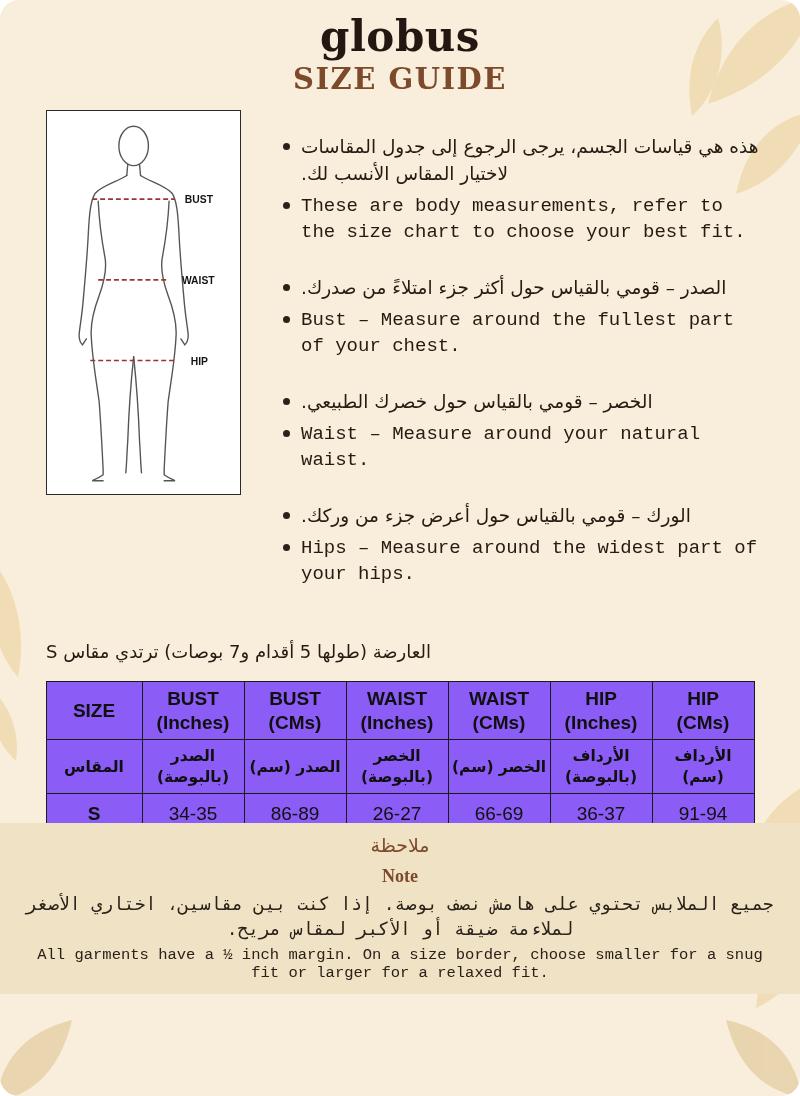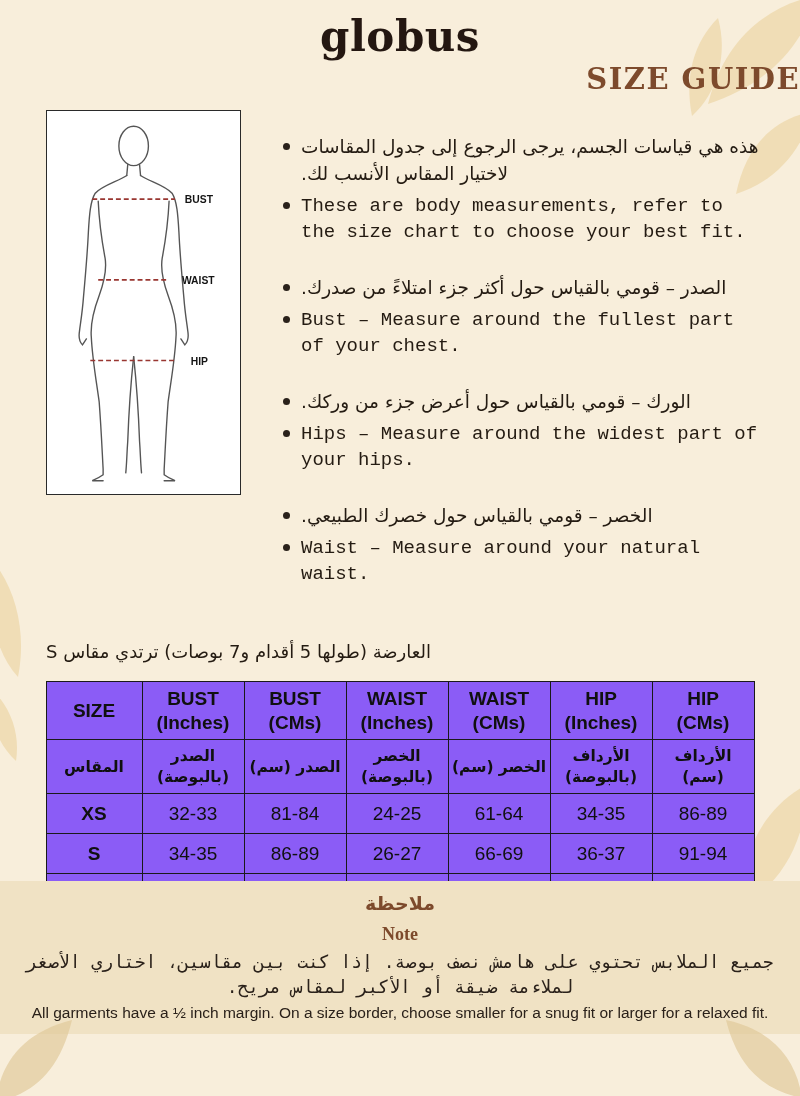--- a/index.html
+++ b/index.html
@@ -1,24 +1,24 @@
 <!DOCTYPE html>
 <html><head>
 <meta charset="utf-8">
 <style>
   * { margin:0; padding:0; box-sizing:border-box; }
   html,body { width:800px; }
   body { font-family:"Liberation Serif", serif; color:#2a211a; }
-  .page { position:relative; width:800px; height:1096px; background:#f8eedb; overflow:hidden; }
+  .page { position:relative; width:800px; height:1096px; background:#f8eedb; overflow:hidden;border-radius:19px; }
   .deco { position:absolute; z-index:0; }
   .content { position:relative; z-index:1; }
 
   .header { text-align:center; padding-top:14px; }
   .logo { font-family:"DejaVu Serif", serif; font-weight:700; font-size:42px; line-height:1.1; color:#241711; letter-spacing:.5px; }
-  .guide-title { font-family:"DejaVu Serif", serif; font-weight:700; font-size:29px; color:#7d4a2c; letter-spacing:1.5px; margin-top:2px;text-align:right; }
+  .guide-title { font-family:"DejaVu Serif", serif; font-weight:700; font-size:29px; color:#7d4a2c; letter-spacing:1.5px; margin-top:2px; }
 
   .main { display:flex; padding:14px 40px 0 46px; gap:42px; }
   .figure-box { width:195px; height:385px; background:#ffffff; border:1.5px solid #2a2a2a; flex:none; }
   .instructions { flex:1; padding-top:24px; }
   .bullet-group { margin-bottom:29px; }
   .bullet-line { display:flex; gap:11px; margin-bottom:5px; }
   .dot { width:7px; height:7px; border-radius:50%; background:#2a211a; flex:none; margin-top:9px; }
   .ar { font-family:"DejaVu Sans", sans-serif; direction:rtl; text-align:left; font-size:18.5px; line-height:1.45; color:#241b12; }
   .en { font-family:Liberation Mono, monospace; font-size:19px; line-height:1.4; color:#241b12; }
 
@@ -27,24 +27,24 @@
   .model .en { font-size:18px; }
 
   table.size-table { border-collapse:collapse; margin:16px auto 0; background:#8b5cf6; }
   .size-table td, .size-table th { border:1.6px solid #1a1a1a; text-align:center; vertical-align:middle; padding:0 2px; }
   .hdr-en { font-family:"Liberation Sans", sans-serif; font-weight:700; font-size:19px; height:58px; line-height:1.25; color:#101010; }
   .hdr-ar { font-family:"DejaVu Sans", sans-serif; direction:rtl; font-weight:700; font-size:15.5px; height:54px; line-height:1.3; color:#101010; }
   .cell { font-family:"Liberation Sans", sans-serif; font-size:19px; height:40px; color:#101010; }
   .cell-size { font-weight:700; }
 
   .note-band { position:absolute; left:0; right:0; bottom:0; background:#f0e2c4; text-align:center; padding:11px 22px 12px; z-index:1; }
-  .note-title-ar { font-family:"DejaVu Sans", sans-serif; font-weight:700; font-size:19px; color:#7d4a2c; direction:rtl; }
+  .note-title-ar { font-family:"DejaVu Sans", sans-serif; font-weight:400; font-size:19px; color:#7d4a2c; direction:rtl; }
   .note-title-en { font-family:"Liberation Serif", serif; font-weight:700; font-size:18px; color:#7d4a2c; margin-top:10px; }
   .note-body-ar { font-family:Liberation Mono, monospace; direction:rtl; font-size:18px; color:#2a211a; margin-top:6px; line-height:1.4; }
-  .note-body-en { font-family:Liberation Sans, sans-serif; font-size:15.5px; color:#2a211a; margin-top:3px; }
+  .note-body-en { font-family:Liberation Mono, monospace; font-size:15.5px; color:#2a211a; margin-top:3px; }
 
   .fig-label { font-family:"Liberation Sans", sans-serif; font-weight:bold; font-size:10.5px; fill:#141414; }
 </style>
 </head>
 <body>
 
 <div class="page">
 
   <svg class="deco" style="top:-10px; right:-18px;" width="250" height="250" viewBox="0 0 250 250">
     <path d="M248 6 C 198 16 156 50 140 114 C 196 96 236 58 248 6 Z" fill="#f0ddb6"></path>
@@ -116,35 +116,35 @@
               <div class="ar" dir="rtl">الصدر – قومي بالقياس حول أكثر جزء امتلاءً من صدرك.</div>
             </div>
           <div class="bullet-line">
               <span class="dot"></span>
               <div class="en">Bust – Measure around the fullest part of your chest.</div>
             </div>
         </div>
         <div class="bullet-group">
           <div class="bullet-line">
               <span class="dot"></span>
+              <div class="ar" dir="rtl">الخصر – قومي بالقياس حول خصرك الطبيعي.</div>
+            </div>
+          <div class="bullet-line">
+              <span class="dot"></span>
+              <div class="en">Waist – Measure around your natural waist.</div>
+            </div>
+        </div>
+        <div class="bullet-group">
+          <div class="bullet-line">
+              <span class="dot"></span>
               <div class="ar" dir="rtl">الورك – قومي بالقياس حول أعرض جزء من وركك.</div>
             </div>
           <div class="bullet-line">
               <span class="dot"></span>
               <div class="en">Hips – Measure around the widest part of your hips.</div>
-            </div>
-        </div>
-        <div class="bullet-group">
-          <div class="bullet-line">
-              <span class="dot"></span>
-              <div class="ar" dir="rtl">الخصر – قومي بالقياس حول خصرك الطبيعي.</div>
-            </div>
-          <div class="bullet-line">
-              <span class="dot"></span>
-              <div class="en">Waist – Measure around your natural waist.</div>
             </div>
         </div>
       </div>
     </div>
 
     <div class="model">
       <div class="ar" dir="rtl">العارضة (طولها 5 أقدام و7 بوصات) ترتدي مقاس S</div>
     </div>
 
     <table class="size-table">
@@ -210,29 +210,20 @@
               <div></div>
             </th>
         <th class="hdr-ar" dir="rtl">
               <div>الأرداف</div>
               <div>(بالبوصة)</div>
             </th>
         <th class="hdr-ar" dir="rtl">
               <div>الأرداف (سم)</div>
               <div></div>
             </th>
-      </tr>
-      <tr>
-        <td class="cell cell-size">XS</td>
-        <td class="cell">32-33</td>
-        <td class="cell">81-84</td>
-        <td class="cell">24-25</td>
-        <td class="cell">61-64</td>
-        <td class="cell">34-35</td>
-        <td class="cell">86-89</td>
       </tr>
       <tr>
         <td class="cell cell-size">S</td>
         <td class="cell">34-35</td>
         <td class="cell">86-89</td>
         <td class="cell">26-27</td>
         <td class="cell">66-69</td>
         <td class="cell">36-37</td>
         <td class="cell">91-94</td>
       </tr>

